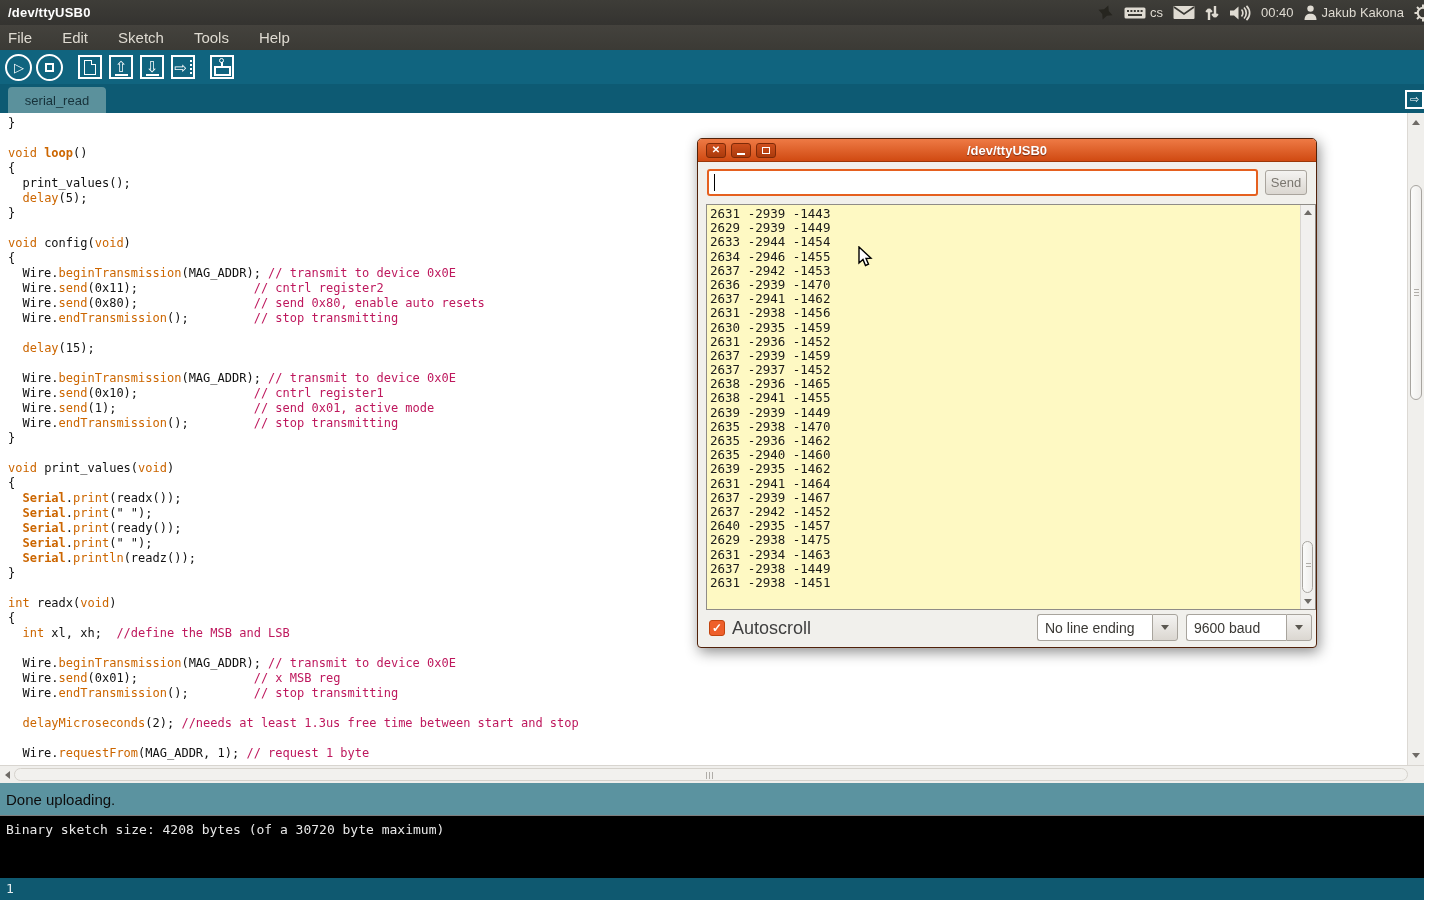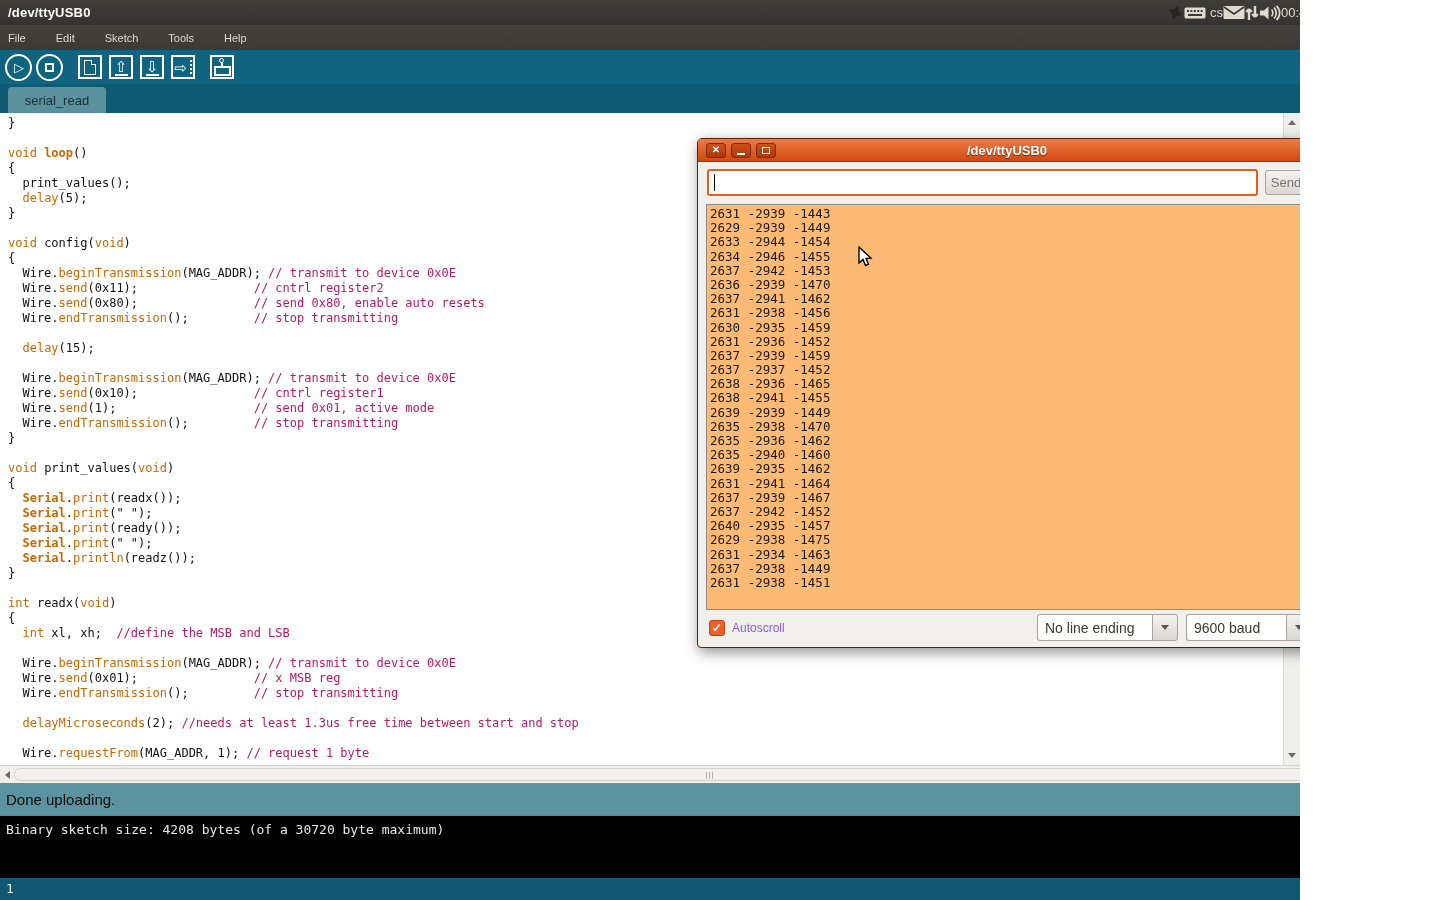--- a/index.html
+++ b/index.html
@@ -1,31 +1,31 @@
 <!DOCTYPE html>
 <html><head>
 <meta charset="utf-8">
 <style>
   * { margin:0; padding:0; box-sizing:border-box; }
   html,body { width:1440px; height:900px; overflow:hidden; }
   body { font-family:"Liberation Sans", sans-serif; }
-  #screen { position:relative; width:1300px; height:900px; background:#ffffff; overflow:hidden; }
+  #screen { position:relative; width:1424px; height:900px; background:#ffffff; overflow:hidden; }
 
   
   .top-panel { position:absolute; left:0; top:0; width:1440px; height:25px;
     background:linear-gradient(#3e3d38,#343330); display:flex; align-items:center; }
   .win-title { color:#fff; font-weight:bold; font-size:13px; padding-left:8px; letter-spacing:.2px; }
-  .tray { margin-left:auto; display:flex; align-items:center; padding-right:8px; color:#dfdbd2; font-size:13px; }
+  .tray { margin-left:auto; display:flex; align-items:center; gap:10px; padding-right:8px; color:#dfdbd2; font-size:13px; }
   .tray .txt { color:#dfdbd2; }
   .tray svg { display:block; }
 
   
   .menu-bar { position:absolute; left:0; top:25px; width:1440px; height:25px;
     background:linear-gradient(#44423d,#3b3a35); display:flex; align-items:center; padding-left:8px; }
-  .menu-item { color:#dfdbd2; font-size:11px; padding:3px 14px 3px 0; margin-right:16px; cursor:default; }
+  .menu-item { color:#dfdbd2; font-size:15px; padding:3px 14px 3px 0; margin-right:16px; cursor:default; }
 
   
   .toolbar { position:absolute; left:0; top:50px; width:1440px; height:34px;
     background:#10647f; display:flex; align-items:center; padding-left:5px; }
   .tb { display:flex; align-items:center; justify-content:center; color:#fff; margin-right:4px; }
   .tb-circle { width:27px; height:27px; border:2px solid #fff; border-radius:50%; }
   .tb-square { width:24px; height:24px; border:2px solid #fff; margin-left:3px; }
   .tb-gap { width:8px; }
   .glyph-play { font-size:13px; line-height:1; margin-left:1px; }
   .glyph-stop { width:9px; height:9px; border:2px solid #fff; display:block; }
@@ -101,35 +101,35 @@
     display:flex; align-items:center; justify-content:center; color:#fff; }
   .sm-btn .x { font-size:10px; font-weight:bold; line-height:1; }
   .sm-btn .min { display:block; width:8px; height:2px; background:#fff; margin-top:7px; }
   .sm-btn .max { display:block; width:8px; height:7px; border:1.5px solid #fff; }
   .sm-input { position:absolute; left:9px; top:30px; width:551px; height:27px; background:#fff;
     border:2px solid #e5601f; border-radius:3px; }
   .sm-caret { position:absolute; left:5px; top:3px; width:1px; height:17px; background:#000; }
   .sm-send { position:absolute; left:567px; top:31px; width:42px; height:25px;
     background:linear-gradient(#f4f3f1,#dbd7d1); border:1px solid #a9a49d; border-radius:3px;
     color:#7a766f; font-size:13px; display:flex; align-items:center; justify-content:center; }
-  .sm-listwrap { position:absolute; left:8px; top:65px; width:610px; height:406px; background:#fdba74;
+  .sm-listwrap { position:absolute; left:8px; top:65px; width:610px; height:406px; background:#fef9c3;
     border:1px solid #8f8c87; display:flex; }
   .sm-list { flex:1; overflow:hidden; padding:2px 0 0 3px;
     font-family:"DejaVu Sans Mono","Liberation Mono",monospace; font-size:12.5px; color:#1a1a1a; }
   .srow { height:14.2px; line-height:14.2px; white-space:pre; }
   .sm-scroll { position:relative; width:15px; background:#f1f0ee; border-left:1px solid #d8d5d0; }
   .sm-scroll .up, .sm-scroll .down { position:absolute; left:3px; width:0; height:0; }
   .sm-scroll .up { top:5px; border-left:4px solid transparent; border-right:4px solid transparent; border-bottom:5px solid #6e6b66; }
   .sm-scroll .down { bottom:5px; border-left:4px solid transparent; border-right:4px solid transparent; border-top:5px solid #6e6b66; }
   .sm-thumb { position:absolute; left:1px; bottom:16px; width:11px; height:52px; background:linear-gradient(90deg,#fbfbfa,#efeeec);
     border:1px solid #a8a5a0; border-radius:6px; }
   .sm-bottom { position:absolute; left:0; bottom:0; width:100%; height:38px; display:flex; align-items:center; }
   .sm-check { position:absolute; left:11px; width:16px; height:16px; background:#ee5f2a; border:1px solid #c2440e;
     border-radius:3px; color:#fff; font-size:12px; font-weight:bold; display:flex; align-items:center; justify-content:center; }
-  .sm-autoscroll { position:absolute; left:34px; font-size:12px; color:#8b5cf6; }
+  .sm-autoscroll { position:absolute; left:34px; font-size:18px; color:#404040; }
   .dropdown { position:absolute; display:flex; height:27px; }
   .dd-field { background:#fff; border:1px solid #a8a49d; border-right:none; border-radius:3px 0 0 3px;
     display:flex; align-items:center; padding-left:7px; font-size:14px; color:#3a3834; }
   .dd-btn { width:26px; background:linear-gradient(#f4f3f1,#dbd7d1); border:1px solid #a8a49d; border-radius:0 3px 3px 0;
     display:flex; align-items:center; justify-content:center; }
   .dd-btn b { width:0; height:0; border-left:4px solid transparent; border-right:4px solid transparent; border-top:5px solid #5a5750; }
   .dd-lineend { left:339px; bottom:6px; } .dd-lineend .dd-field { width:115px;text-align:right; }
   .dd-baud { left:488px; bottom:6px; } .dd-baud .dd-field { width:100px; }
 
   .mouse-cursor { position:absolute; left:858px; top:246px; z-index:50; }

